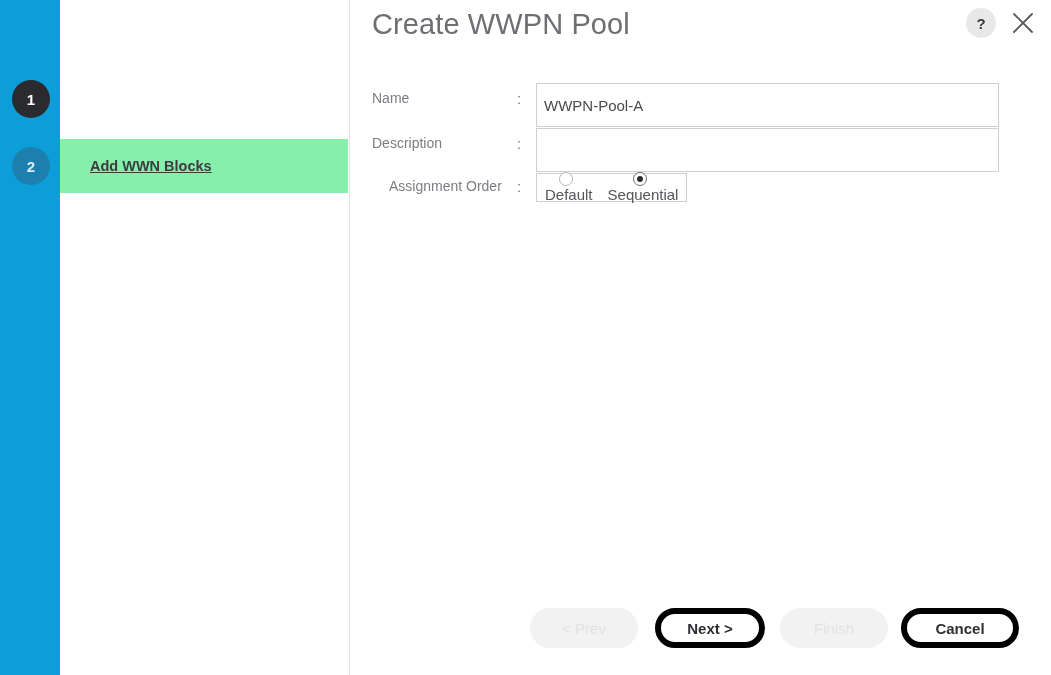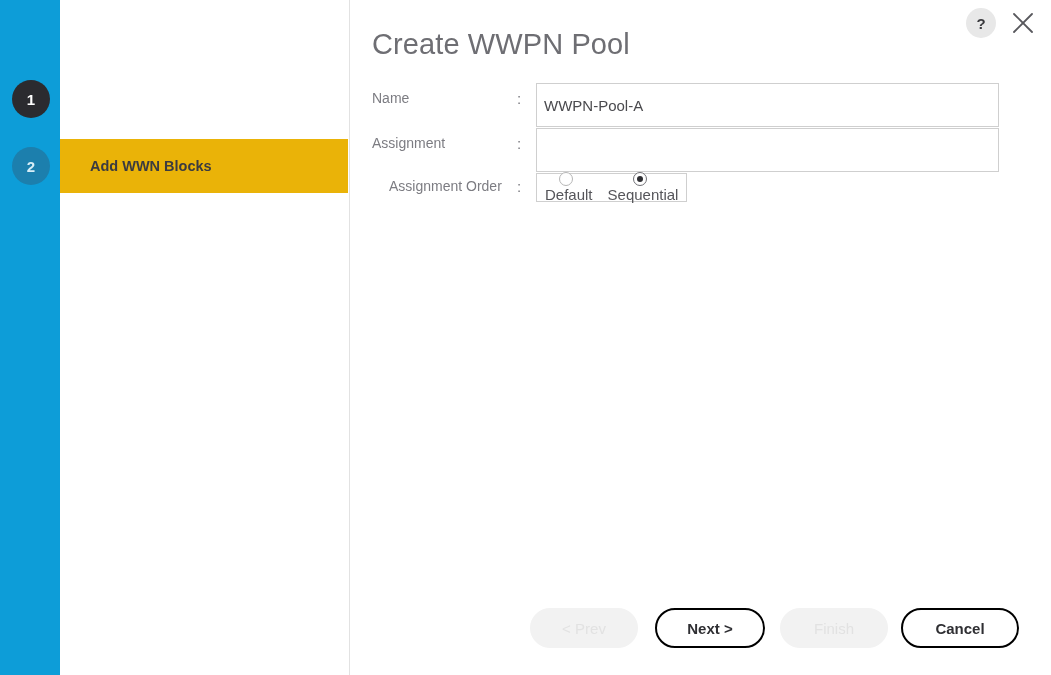--- a/index.html
+++ b/index.html
@@ -63,22 +63,23 @@
     font-size: 14.5px;
     font-weight: bold;
   }
   .step-row.active {
     top: 72px;
     background: #0d9dd8;
     color: #ffffff;
   }
   .step-row.inactive {
     top: 139px;
-    background: #eab308;
+    background: #86efac;
     color: #3b3b40;
+    text-decoration: underline;
   }
 
   
   #panel-divider {
     position: absolute;
     left: 349px;
     top: 0;
     width: 1px;
     height: 675px;
     background: #e2e2e2;
@@ -96,21 +97,20 @@
 
   #dialog-title {
     position: absolute;
     left: 22px;
     top: 8px;
     font-size: 29px;
     color: #6e6e73;
     font-weight: normal;
     letter-spacing: 0.1px;
     white-space: nowrap;
-    margin-top: 20px;
   }
 
   #help-button {
     position: absolute;
     left: 616px;
     top: 8px;
     width: 30px;
     height: 30px;
     border-radius: 50%;
     background: #e8e8e8;
@@ -234,21 +234,21 @@
     height: 40px;
     border-radius: 20px;
     box-sizing: border-box;
     display: flex;
     align-items: center;
     justify-content: center;
     font-family: "Liberation Sans", sans-serif;
     font-size: 15px;
     font-weight: bold;
     background: #ffffff;
-    border: 2px solid #000000;
+    border: 6px solid #000000;
     color: #2f2f33;
     cursor: pointer;
   }
   .wiz-button.disabled {
     background: #f2f2f2;
     border: 1px solid #f2f2f2;
     color: #e2e2e2;
     cursor: default;
     font-weight: normal;
   }
@@ -289,21 +289,21 @@
     <svg width="24" height="24" viewBox="0 0 24 24" aria-hidden="true">
       <line x1="3" y1="3" x2="21" y2="21" stroke="#58585d" stroke-width="1.8" stroke-linecap="round"></line>
       <line x1="21" y1="3" x2="3" y2="21" stroke="#58585d" stroke-width="1.8" stroke-linecap="round"></line>
     </svg>
   </div>
 
   <div class="form-label" id="row-name-label">Name</div>
   <div class="form-colon" id="row-name-colon">:</div>
   <input class="text-input" id="name-input" type="text" value="WWPN-Pool-A" style="">
 
-  <div class="form-label" id="row-desc-label">Assignment</div>
+  <div class="form-label" id="row-desc-label">Description</div>
   <div class="form-colon" id="row-desc-colon">:</div>
   <input class="text-input" id="description-input" type="text" value="" style="">
 
   <div class="form-label" id="row-order-label">Assignment Order</div>
   <div class="form-colon" id="row-order-colon">:</div>
   <div id="assignment-order-box">
     <div class="radio-option">
       <span class="radio-mark"></span>
       <span>Default</span>
     </div>

